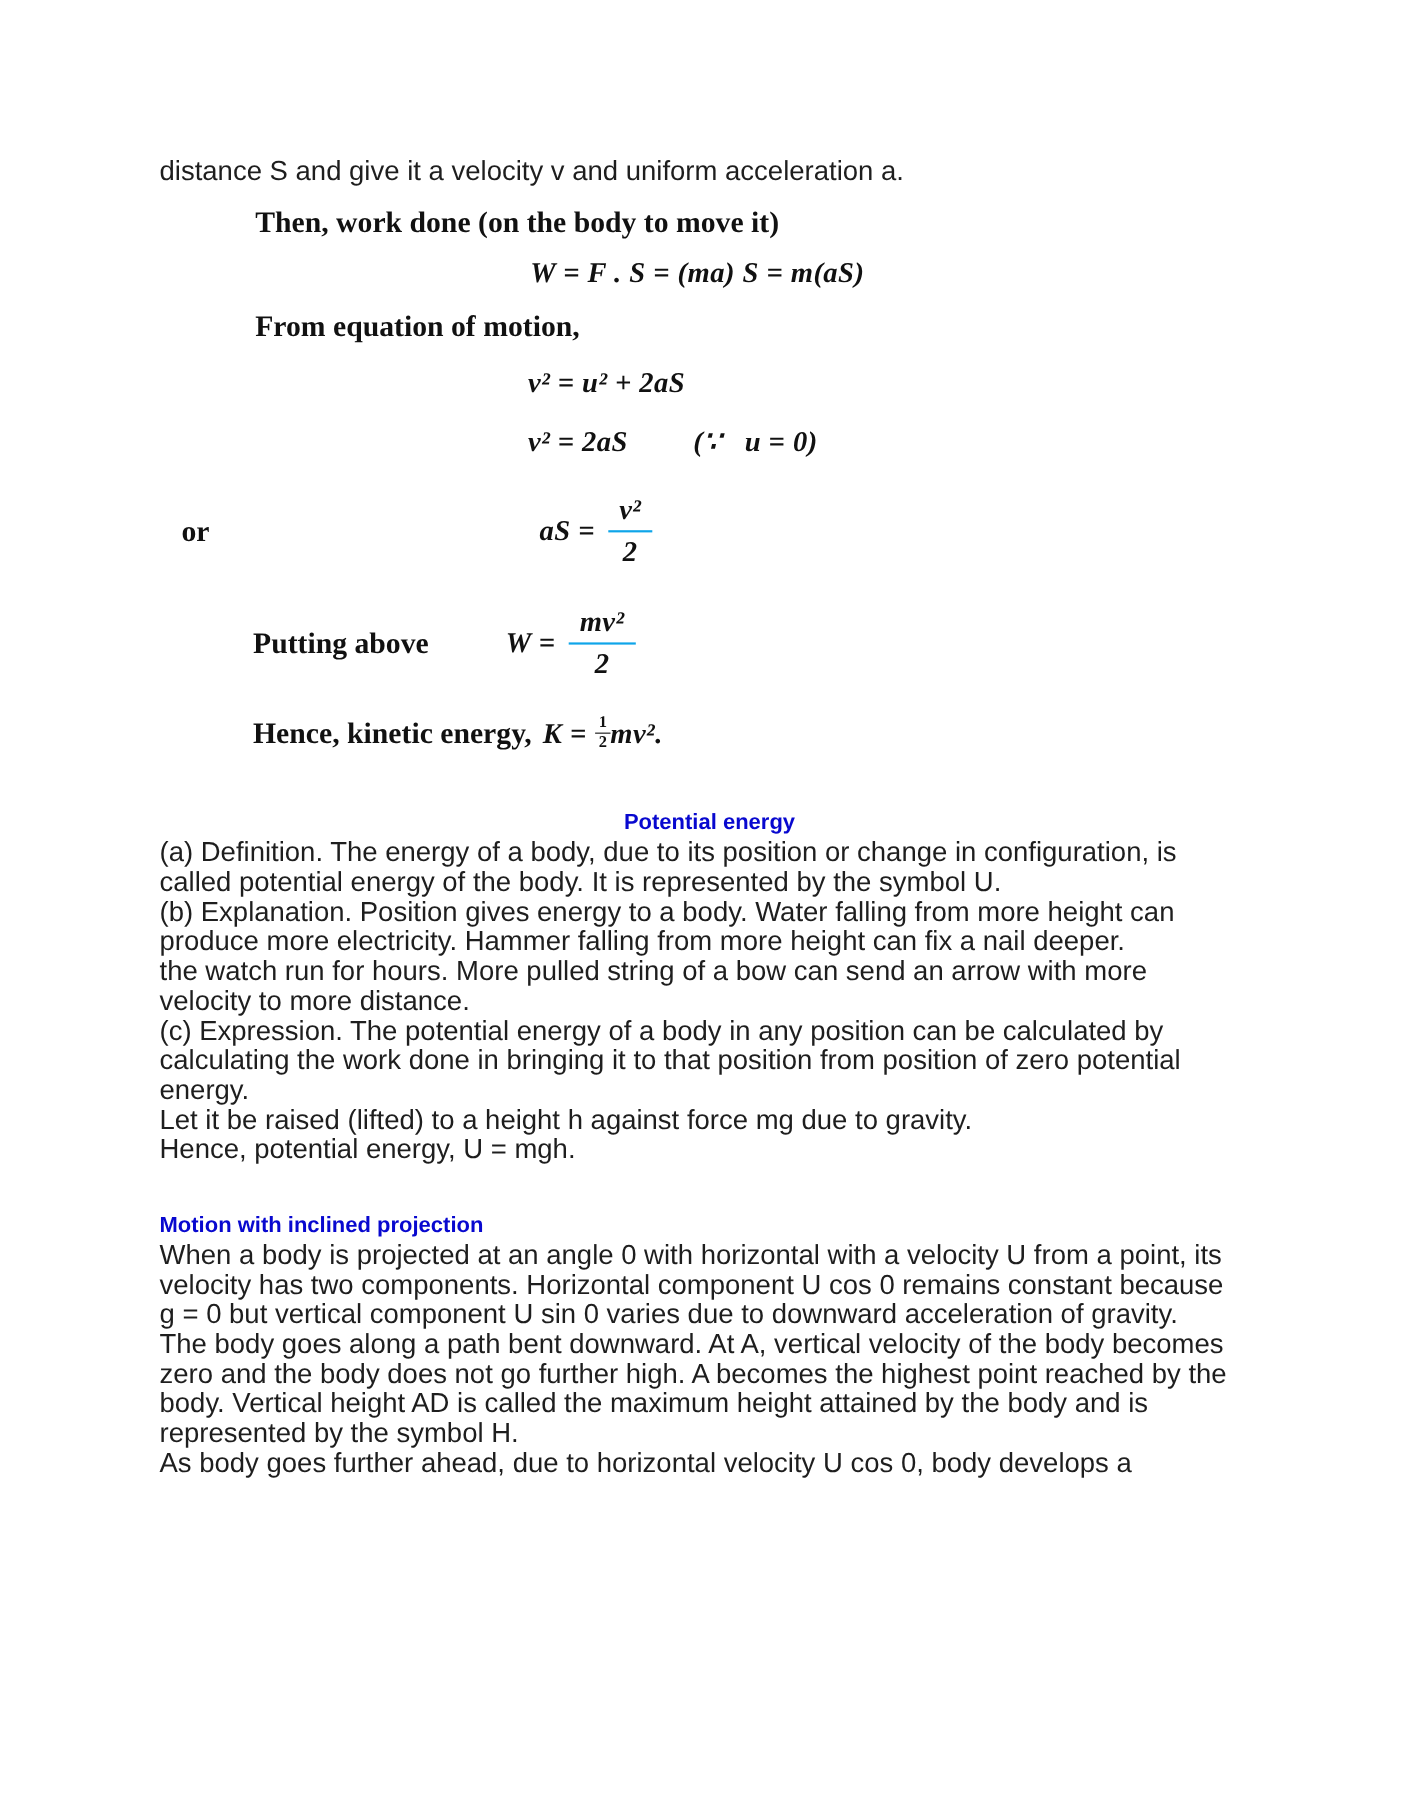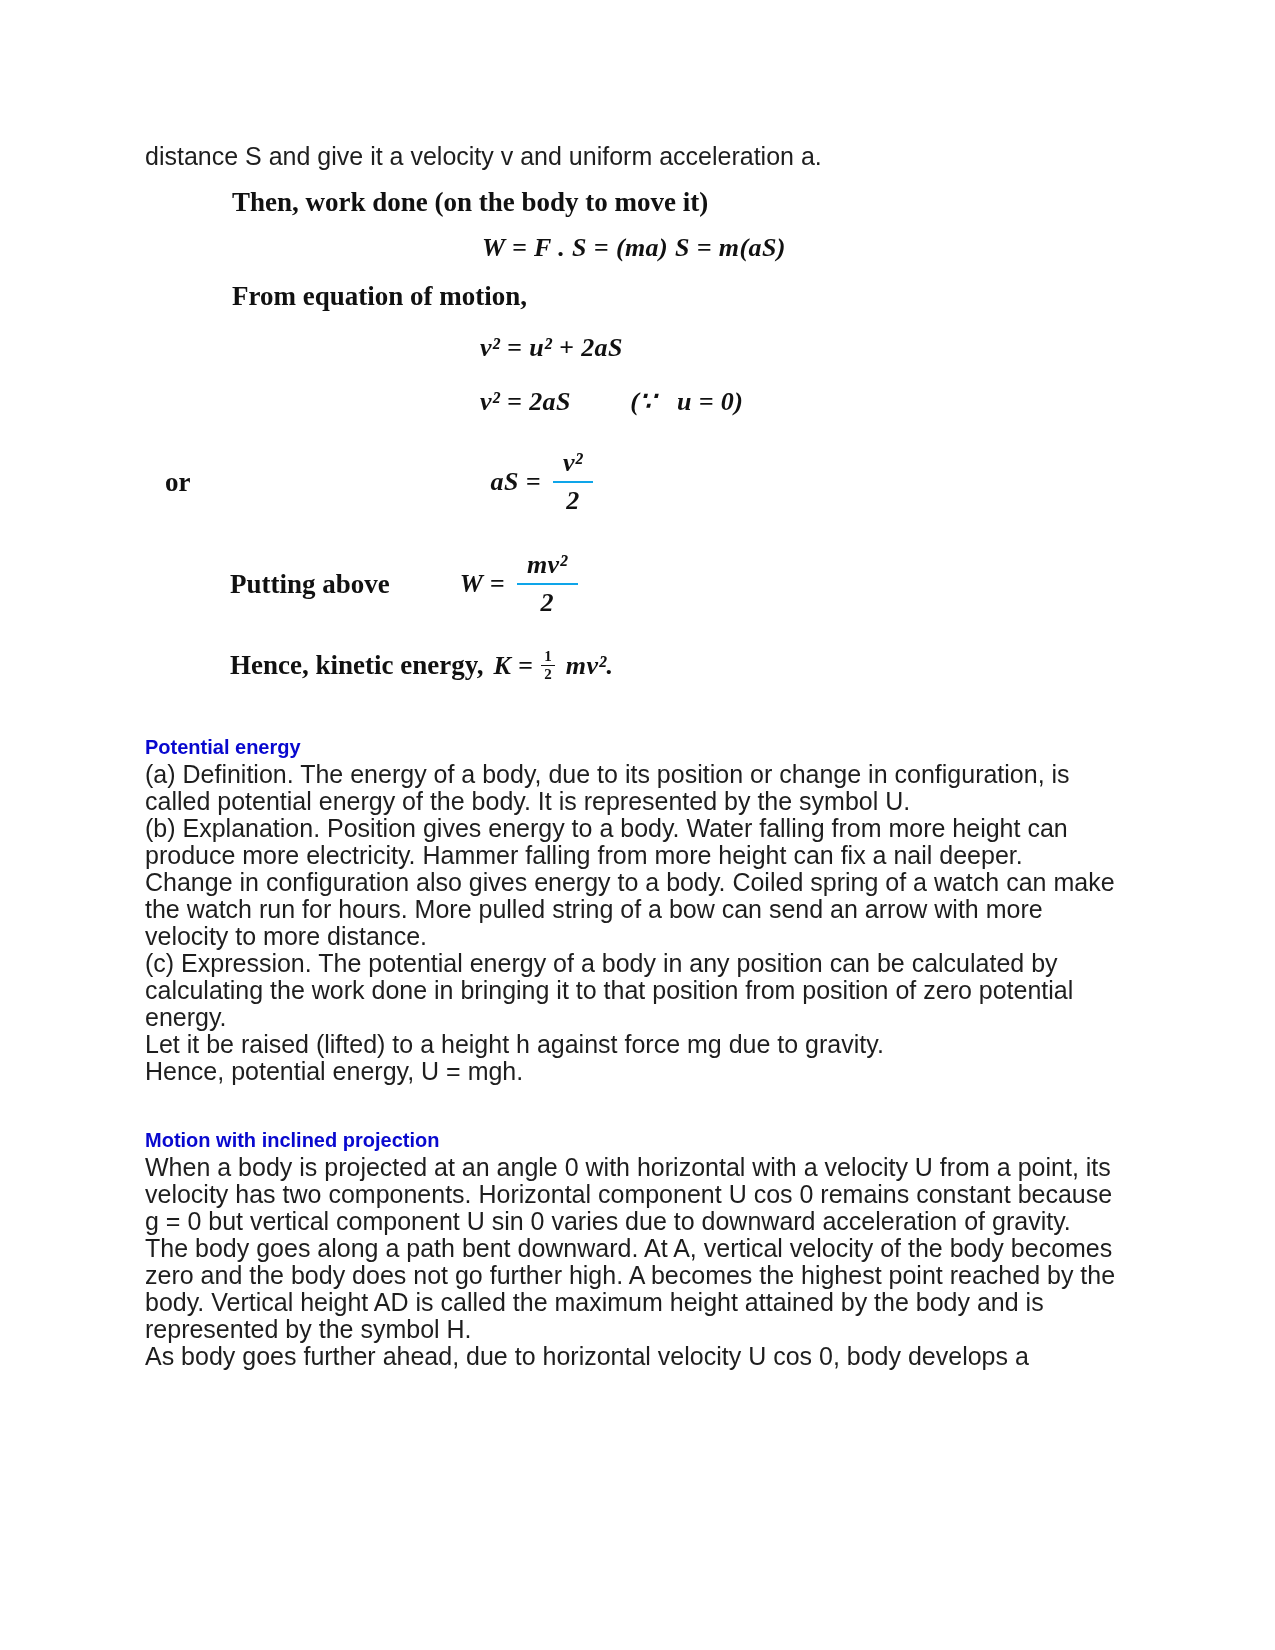--- a/index.html
+++ b/index.html
@@ -37,21 +37,21 @@
   .fraction { display: inline-flex; flex-direction: column; align-items: center; text-align: center; margin-left: 12px; }
   .fraction .num { border-bottom: 2px solid #0ea5e9; padding: 0 10px 2px; line-height: 32px; }
   .fraction .den { padding-top: 2px; line-height: 32px; }
 
   .putting-row { display: flex; align-items: center; margin-top: 32px; }
   .putting-row .label { margin-left: 85px; }
   .putting-row .weq { margin-left: 70px; display: inline-flex; align-items: center; }
 
   .kinetic-row { margin: 30px 0 0 85px; display: flex; align-items: center; }
   .kinetic-row .klhs { margin-left: 10px; margin-right: 8px; }
-  .kinetic-row .krhs { margin-left: 11px; }
+  .kinetic-row .krhs { margin-left: 0; }
   .small-fraction {
     display: inline-flex; flex-direction: column; align-items: center;
     font-family: "Liberation Serif", "DejaVu Serif", serif;
     font-weight: 600; font-size: 15px; line-height: 15px; color: #111;
   }
   .small-fraction .num { border-bottom: 1.5px solid #111; padding: 0 3px 1px; }
   .small-fraction .den { padding-top: 1px; }
 
   .section-heading { font-size: 20px; font-weight: 700; line-height: 27px; white-space: nowrap; }
   .pe-heading { margin-top: 52px; }
@@ -102,27 +102,26 @@
   <div class="kinetic-row">
     <span class="serif-bold">Hence, kinetic energy,</span>
     <span class="math klhs">K =</span>
     <span class="small-fraction">
       <span class="num">1</span>
       <span class="den">2</span>
     </span>
     <span class="math krhs">mv².</span>
   </div>
 
-  <div class="section-heading pe-heading" style="color: rgb(8, 8, 207);">Potential energy</div>
+  <div class="section-heading pe-heading" style="color: rgb(8, 8, 207); text-align: center;">Potential energy</div>
   <div class="para">
     <div class="body-line">(a) Definition. The energy of a body, due to its position or change in configuration, is</div>
     <div class="body-line">called potential energy of the body. It is represented by the symbol U.</div>
     <div class="body-line">(b) Explanation. Position gives energy to a body. Water falling from more height can</div>
     <div class="body-line">produce more electricity. Hammer falling from more height can fix a nail deeper.</div>
-    <div class="body-line">Change in configuration also gives energy to a body. Coiled spring of a watch can make</div>
     <div class="body-line">the watch run for hours. More pulled string of a bow can send an arrow with more</div>
     <div class="body-line">velocity to more distance.</div>
     <div class="body-line">(c) Expression. The potential energy of a body in any position can be calculated by</div>
     <div class="body-line">calculating the work done in bringing it to that position from position of zero potential</div>
     <div class="body-line">energy.</div>
     <div class="body-line">Let it be raised (lifted) to a height h against force mg due to gravity.</div>
     <div class="body-line">Hence, potential energy, U = mgh.</div>
   </div>
 
   <div class="section-heading mp-heading" style="color: rgb(8, 8, 207);">Motion with inclined projection</div>

